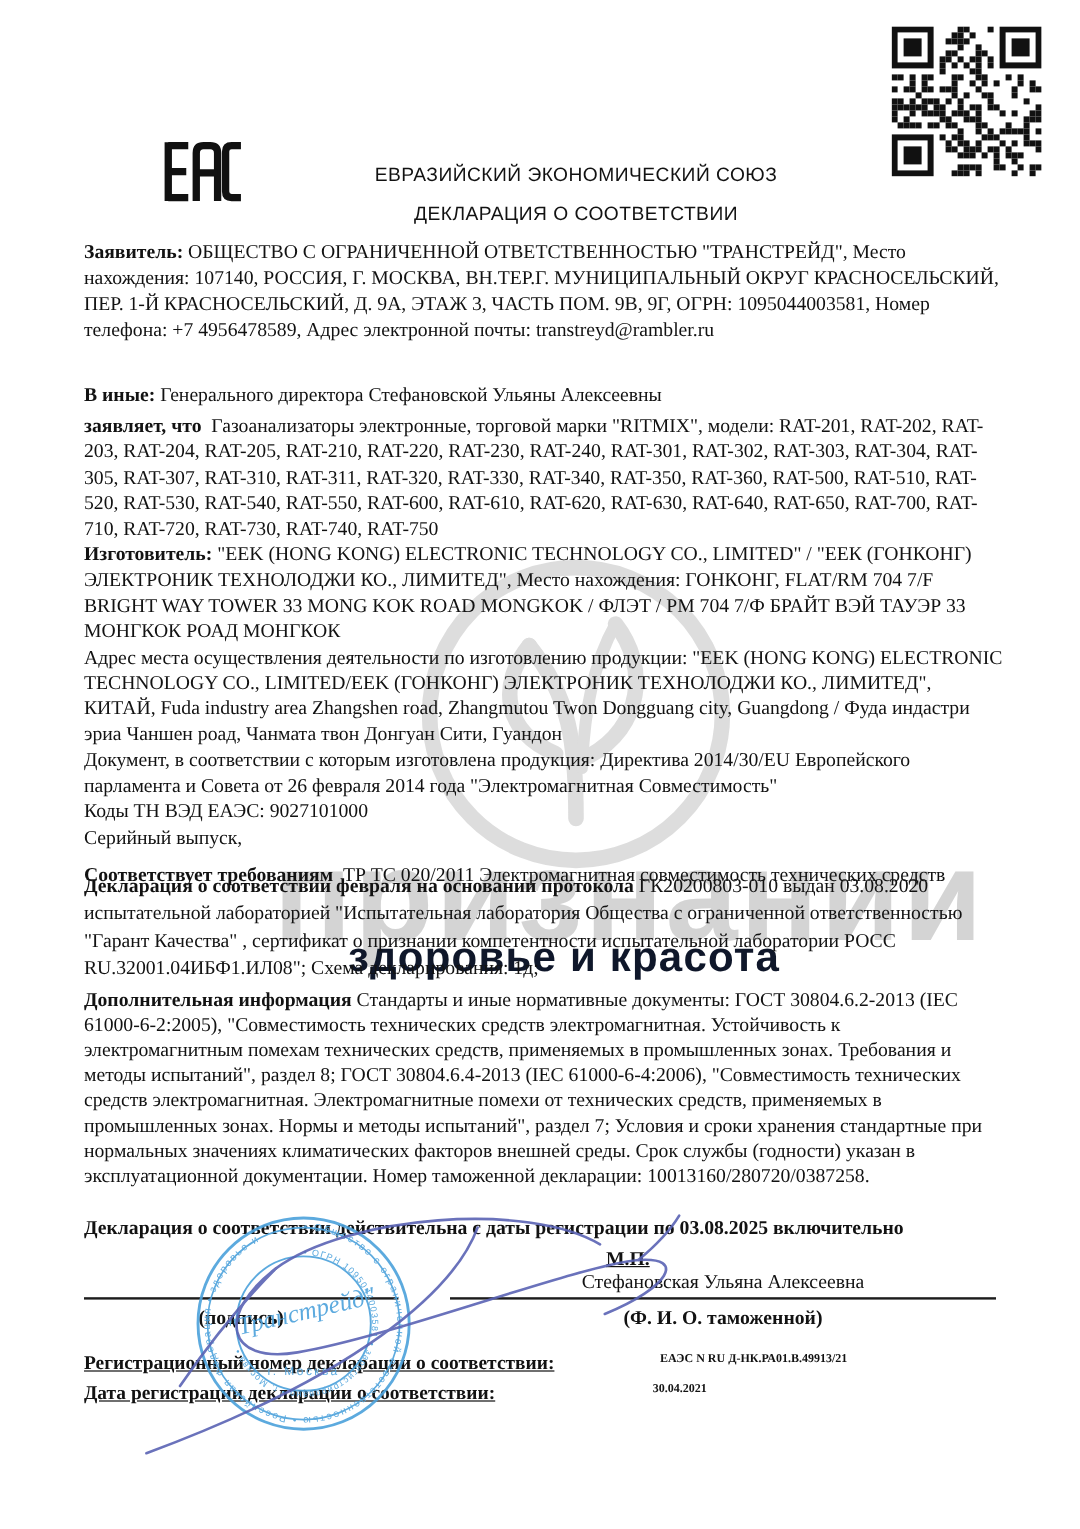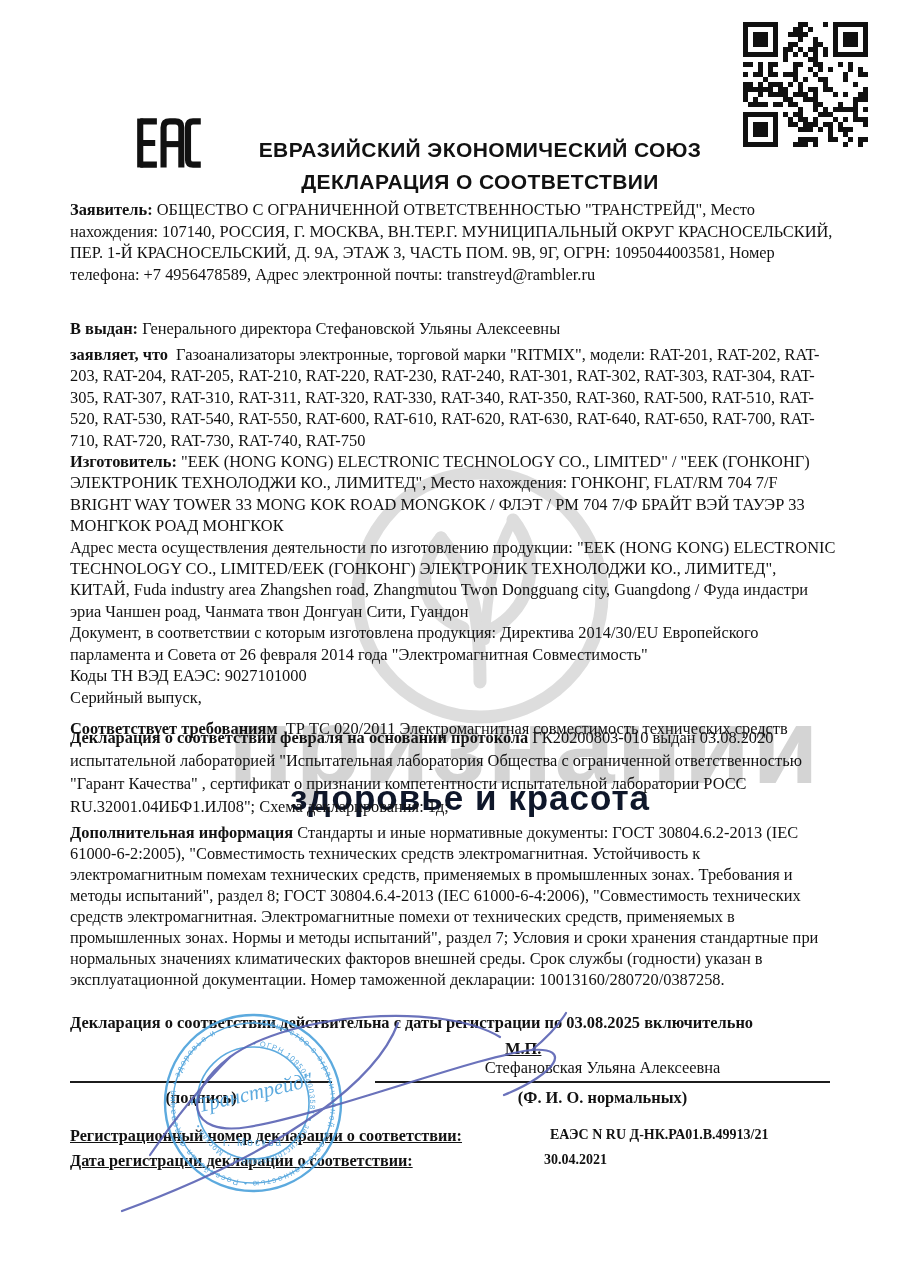--- a/index.html
+++ b/index.html
@@ -1,28 +1,28 @@
 <!DOCTYPE html>
 <html><head>
 <meta charset="utf-8">
 <style>
   html,body{margin:0;padding:0;background:#ffffff;}
   .page{position:relative;width:900px;height:1274px;background:#fff;overflow:hidden;
         font-family:"Liberation Serif","DejaVu Serif",serif;color:#121212;}
   .abs{position:absolute;}
   .z1{z-index:1;} .z2{z-index:2;} .z3{z-index:3;}
   .sans{font-family:"Liberation Sans","DejaVu Sans",sans-serif;}
-  .title{font-weight:bold;font-size:21px;letter-spacing:.4px;text-align:center;width:700px;left:130px;}
+  .title{font-weight:normal;font-size:16px;letter-spacing:.4px;text-align:center;width:700px;left:130px;}
   .body-txt{font-size:16.4px;line-height:21.6px;text-align:left;}
   .col{left:70px;width:766px;}
   b{font-weight:bold;}
   .sigline{border-top:2px solid #1c1c1c;height:0;}
   .cap{font-weight:bold;text-align:center;font-size:16.4px;}
   .reg-label{font-weight:bold;font-size:16.2px;text-decoration:underline;}
-  .reg-value{font-weight:bold;font-size:14px;font-family:Liberation Serif, serif;}
+  .reg-value{font-weight:bold;font-size:10px;font-family:Liberation Serif, serif;}
   .wm-big{font-family:"Liberation Sans","DejaVu Sans",sans-serif;font-weight:bold;
           font-size:108px;line-height:1;color:#b9b9b9;opacity:.6;letter-spacing:2px;}
   .wm-sub{font-family:"Liberation Sans","DejaVu Sans",sans-serif;font-weight:bold;
           font-size:35px;color:#0f172a;letter-spacing:1px;}
   svg{display:block;}
 </style>
 </head>
 <body>
 
 <div class="page">
@@ -253,21 +253,21 @@
   </div>
 
   <div class="abs z2 sans title" style="top:138px;">ЕВРАЗИЙСКИЙ ЭКОНОМИЧЕСКИЙ СОЮЗ</div>
   <div class="abs z2 sans title" style="top:170px;">ДЕКЛАРАЦИЯ О СООТВЕТСТВИИ</div>
 
   <div class="abs z2 col body-txt" style="top:199px;">
     <b>Заявитель:</b><span> ОБЩЕСТВО С ОГРАНИЧЕННОЙ ОТВЕТСТВЕННОСТЬЮ "ТРАНСТРЕЙД", Место нахождения: 107140, РОССИЯ, Г. МОСКВА, ВН.ТЕР.Г. МУНИЦИПАЛЬНЫЙ ОКРУГ КРАСНОСЕЛЬСКИЙ, ПЕР. 1-Й КРАСНОСЕЛЬСКИЙ, Д. 9А, ЭТАЖ 3, ЧАСТЬ ПОМ. 9В, 9Г, ОГРН: 1095044003581, Номер телефона: +7 4956478589, Адрес электронной почты: transtreyd@rambler.ru</span>
   </div>
 
   <div class="abs z2 col body-txt" style="top:318px;">
-    <b>В выдан:</b><span> Генерального директора Стефановской Ульяны Алексеевны</span>
+    <b>В иные:</b><span> Генерального директора Стефановской Ульяны Алексеевны</span>
   </div>
 
   <div class="abs z2 col body-txt" style="top:344px;line-height:21.4px;">
     <div><b>заявляет, что</b><span>&nbsp;&nbsp;Газоанализаторы электронные, торговой марки "RITMIX", модели: RAT-201, RAT-202, RAT-203, RAT-204, RAT-205, RAT-210, RAT-220, RAT-230, RAT-240, RAT-301, RAT-302, RAT-303, RAT-304, RAT-305, RAT-307, RAT-310, RAT-311, RAT-320, RAT-330, RAT-340, RAT-350, RAT-360, RAT-500, RAT-510, RAT-520, RAT-530, RAT-540, RAT-550, RAT-600, RAT-610, RAT-620, RAT-630, RAT-640, RAT-650, RAT-700, RAT-710, RAT-720, RAT-730, RAT-740, RAT-750</span></div>
     <div><b>Изготовитель:</b><span> "EEK (HONG KONG) ELECTRONIC TECHNOLOGY CO., LIMITED" / "ЕЕК (ГОНКОНГ) ЭЛЕКТРОНИК ТЕХНОЛОДЖИ КО., ЛИМИТЕД", Место нахождения: ГОНКОНГ, FLAT/RM 704 7/F BRIGHT WAY TOWER 33 MONG KOK ROAD MONGKOK / ФЛЭТ / РМ 704 7/Ф БРАЙТ ВЭЙ ТАУЭР 33 МОНГКОК РОАД МОНГКОК</span></div>
     <div>Адрес места осуществления деятельности по изготовлению продукции: "EEK (HONG KONG) ELECTRONIC TECHNOLOGY CO., LIMITED/EEK (ГОНКОНГ) ЭЛЕКТРОНИК ТЕХНОЛОДЖИ КО., ЛИМИТЕД", КИТАЙ, Fuda industry area Zhangshen road, Zhangmutou Twon Dongguang city, Guangdong / Фуда индастри эриа Чаншен роад, Чанмата твон Донгуан Сити, Гуандон</div>
     <div>Документ, в соответствии с которым изготовлена продукция: Директива 2014/30/EU Европейского парламента и Совета от 26 февраля 2014 года "Электромагнитная Совместимость"</div>
     <div>Коды ТН ВЭД ЕАЭС: 9027101000</div>
     <div>Серийный выпуск,</div>
   </div>
@@ -284,21 +284,21 @@
     <div><b>Дополнительная информация</b><span> Стандарты и иные нормативные документы: ГОСТ 30804.6.2-2013 (IEC 61000-6-2:2005),  "Совместимость технических средств электромагнитная. Устойчивость к электромагнитным помехам технических средств, применяемых в промышленных зонах. Требования и методы испытаний",  раздел 8; ГОСТ 30804.6.4-2013 (IEC 61000-6-4:2006), "Совместимость технических средств электромагнитная. Электромагнитные помехи от технических средств, применяемых в промышленных зонах. Нормы и методы испытаний", раздел 7; Условия и сроки хранения стандартные при нормальных значениях климатических факторов внешней среды. Срок службы (годности) указан в эксплуатационной документации. Номер таможенной декларации: 10013160/280720/0387258.</span></div>
   </div>
 
   <div class="abs z2 col body-txt" style="top:1012px;font-weight:bold;">Декларация о соответствии действительна с даты регистрации по 03.08.2025 включительно</div>
 
   <div class="abs z2 body-txt" style="left:505px;top:1038px;font-weight:bold;text-decoration:underline;">М.П.</div>
   <div class="abs z2 body-txt" style="left:375px;top:1057px;width:455px;text-align:center;">Стефановская Ульяна Алексеевна</div>
   <div class="abs z2 sigline" style="left:70px;top:1081px;width:262px;"></div>
   <div class="abs z2 sigline" style="left:375px;top:1081px;width:455px;"></div>
   <div class="abs z2 cap" style="left:70px;top:1088px;width:262px;">(подпись)</div>
-  <div class="abs z2 cap" style="left:375px;top:1088px;width:455px;">(Ф. И. О. нормальных)</div>
+  <div class="abs z2 cap" style="left:375px;top:1088px;width:455px;">(Ф. И. О. таможенной)</div>
 
   <div class="abs z2 reg-label" style="left:70px;top:1127px;">Регистрационный номер декларации о соответствии:</div>
   <div class="abs z2 reg-value" style="left:550px;top:1127px;">ЕАЭС N RU Д-НК.РА01.В.49913/21</div>
   <div class="abs z2 reg-label" style="left:70px;top:1152px;">Дата регистрации декларации о соответствии:</div>
   <div class="abs z2 reg-value" style="left:544px;top:1152px;">30.04.2021</div>
 
   <div class="abs z3" style="left:158px;top:1008px;pointer-events:none;">
     <svg width="190" height="190" viewBox="0 0 190 190" style="opacity:.92">
       <defs>
         <path id="ringTop" d="M 95 17 A 78 78 0 1 1 94.9 17"></path>

